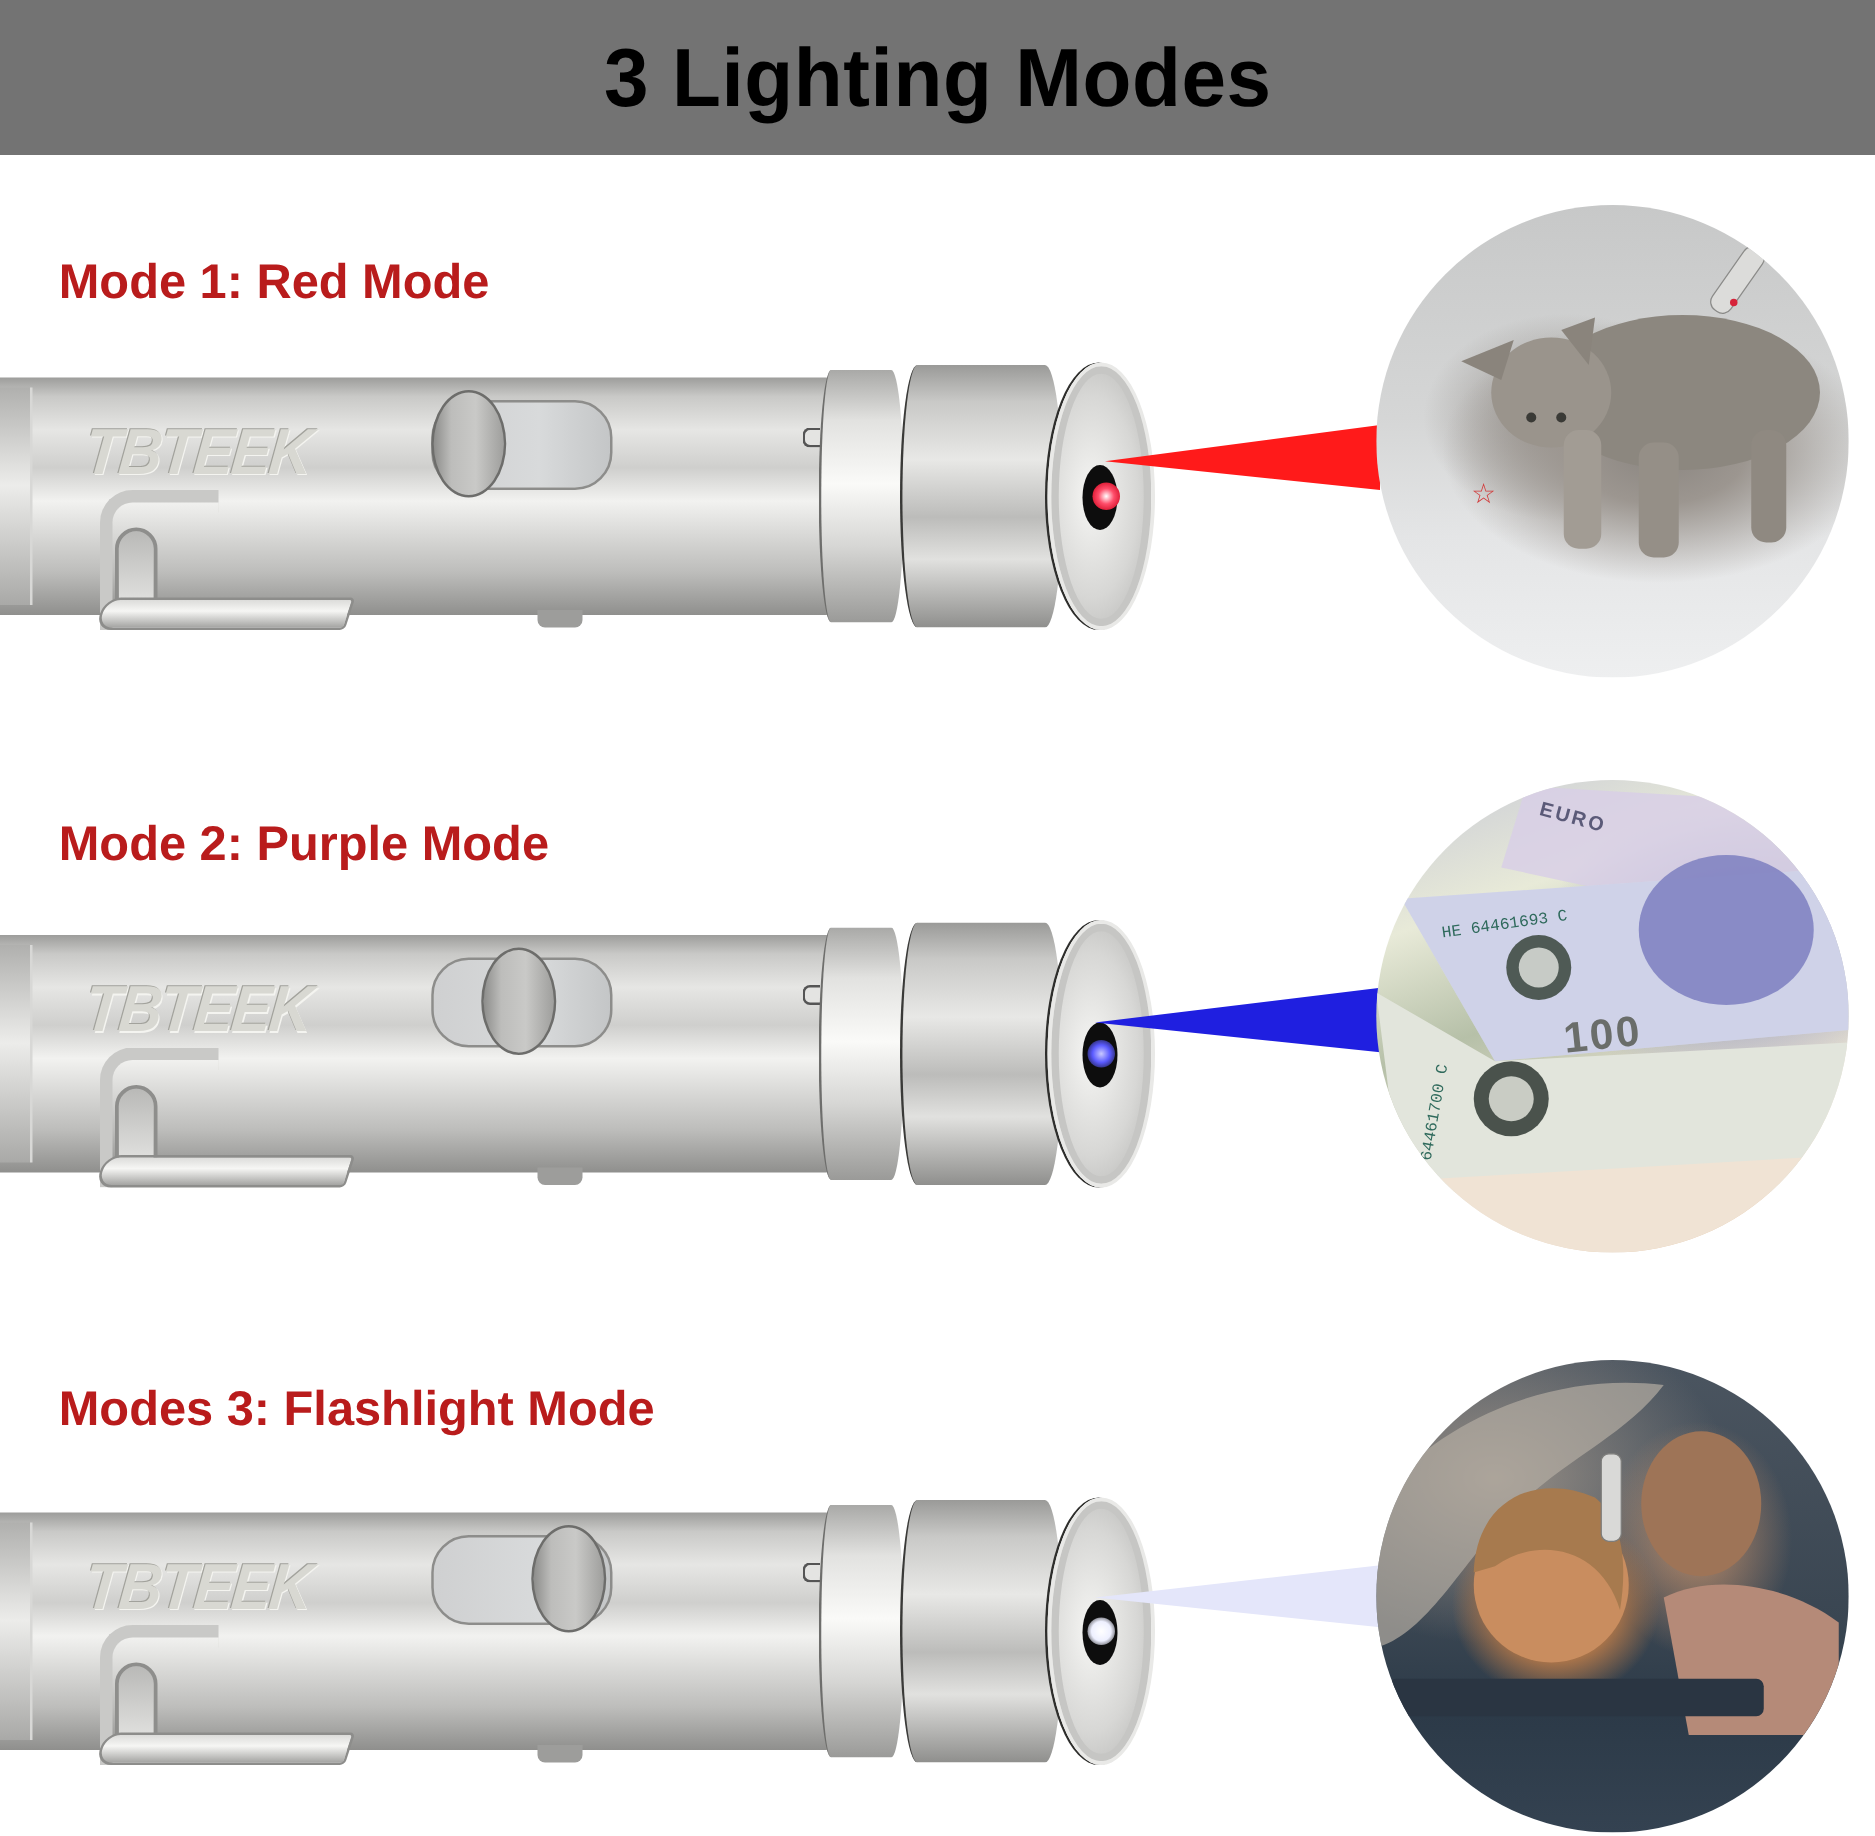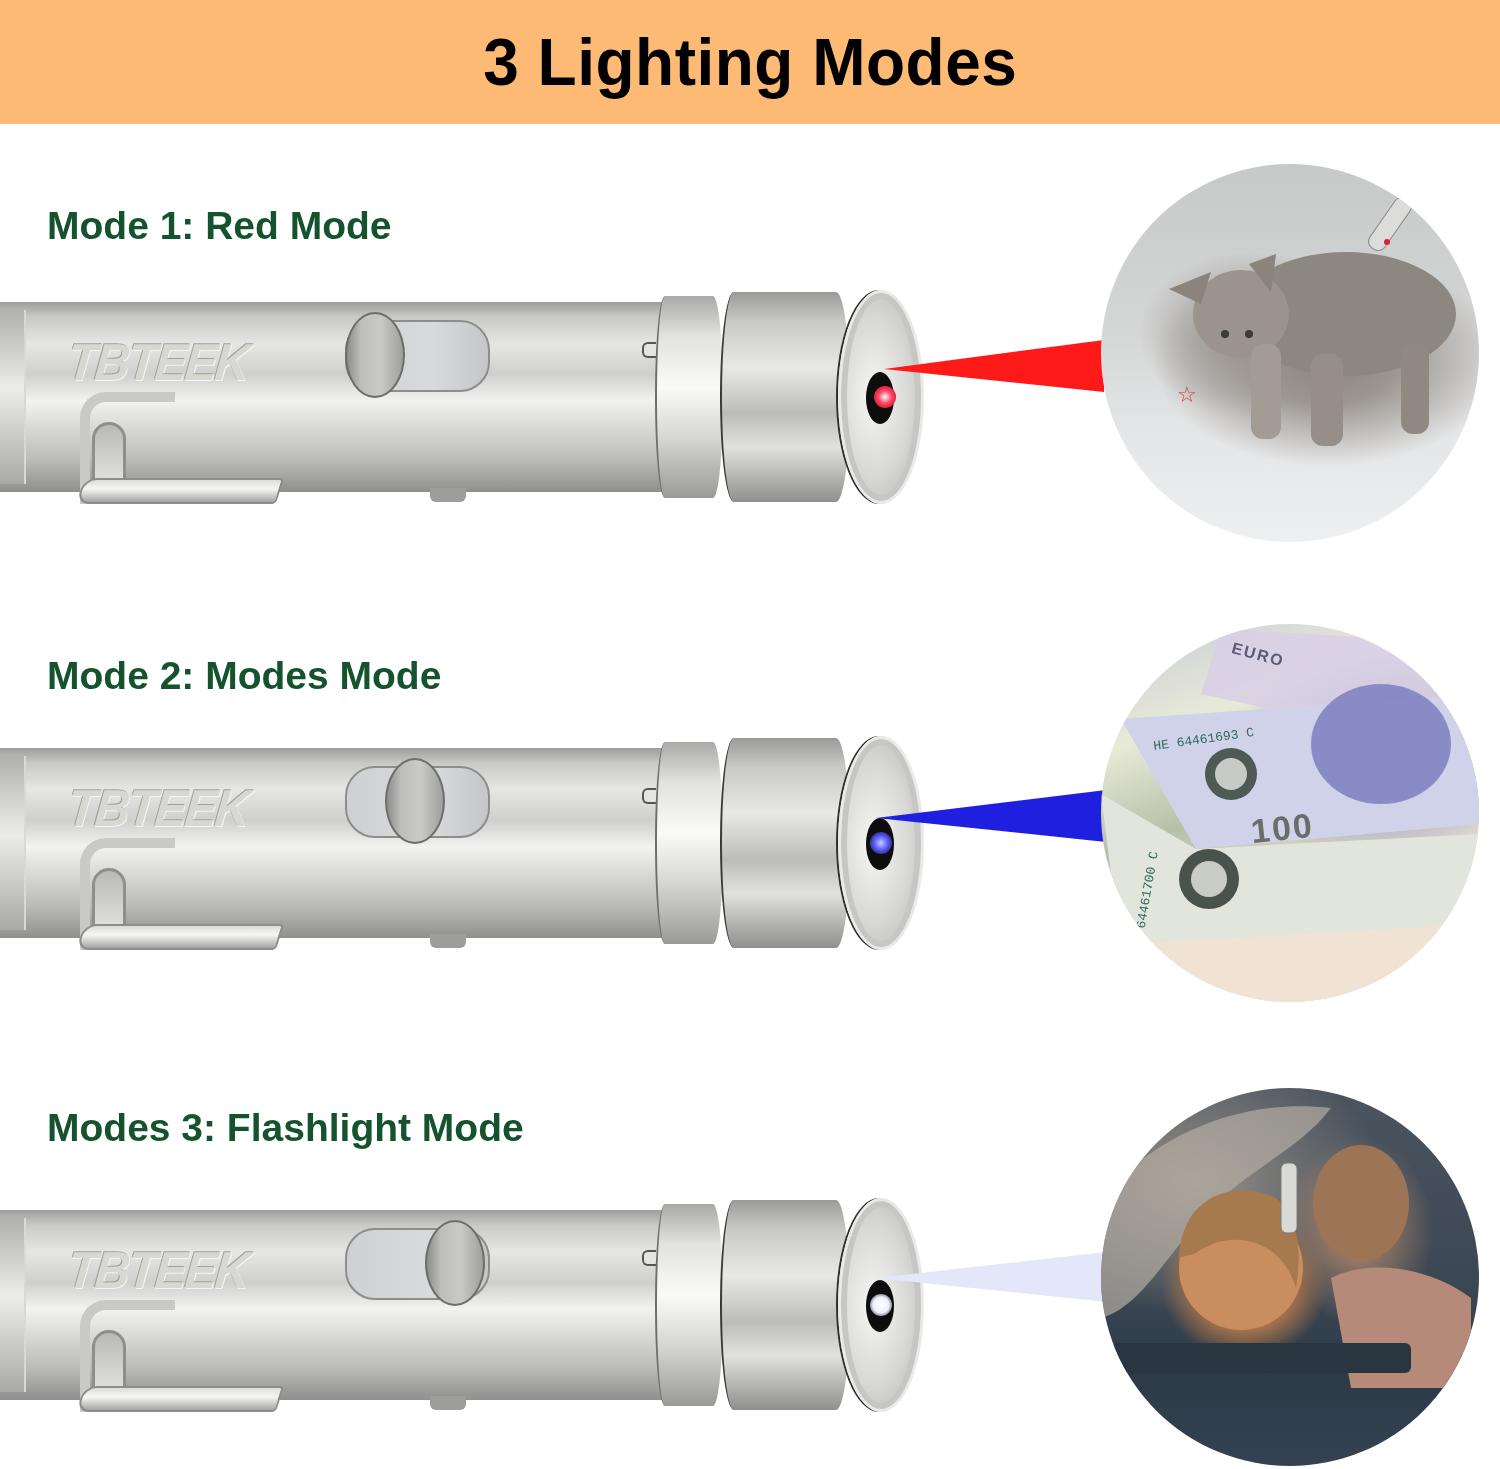--- a/index.html
+++ b/index.html
@@ -1,33 +1,33 @@
 <!DOCTYPE html>
 <html><head>
 <meta charset="utf-8">
 <style>
   * { box-sizing: border-box; margin: 0; padding: 0; }
   html, body { width: 1500px; height: 1469px; background: #ffffff; overflow: hidden; }
   body { position: relative; font-family: "Liberation Sans", sans-serif; }
 
   .banner {
     position: absolute; left: 0; top: 0; width: 1500px; height: 124px;
-    background: #fdba74;
+    background: #737373;
     display: flex; align-items: center; justify-content: center;
   }
   .banner h1 {
     font-family: "Liberation Sans", sans-serif;
     font-weight: 700; font-size: 66px; color: #000; letter-spacing: 0.5px;
     transform: scaleX(0.97);
   }
 
   .mode-label {
     position: absolute; left: 47px;
     font-family: "Liberation Sans", sans-serif;
-    font-weight: 700; font-size: 39px; color: #14532d;
+    font-weight: 700; font-size: 39px; color: #b91c1c;
   }
 
   
   .pen {
     position: absolute; left: 0; width: 930px; height: 230px;
   }
   .pen-body {
     position: absolute; left: 0; top: 20px; width: 665px; height: 190px;
     border-radius: 0 4px 4px 0;
     background: linear-gradient(to bottom,
@@ -201,21 +201,21 @@
     <rect x="210" y="190" width="32" height="92" rx="12" fill="#958f87"></rect>
     <rect x="300" y="180" width="28" height="90" rx="12" fill="#8f8981"></rect>
     <circle cx="124" cy="170" r="4" fill="#3a3a36"></circle>
     <circle cx="148" cy="170" r="4" fill="#3a3a36"></circle>
     <rect x="280" y="30" width="18" height="60" rx="8" fill="#dcdcda" stroke="#8b8b89" transform="rotate(35 289 60)"></rect>
     <circle cx="286" cy="78" r="3" fill="#d6243a"></circle>
   </svg>
   <div class="laser-star">☆</div>
 </div>
 
-<div class="mode-label" style="top:654px;">Mode 2: Modes Mode</div>
+<div class="mode-label" style="top:654px;">Mode 2: Purple Mode</div>
 
 <div class="pen" style="top:728px;">
   <div class="pen-body"></div>
   <div class="pen-tail"></div>
   <div class="logo">TBTEEK</div>
   <div class="switch-slot"></div>
   <div class="switch-knob" style="left:385px;"></div>
   <div class="clip"></div>
   <div class="clip-hole"></div>
   <div class="clip-bar"></div>

